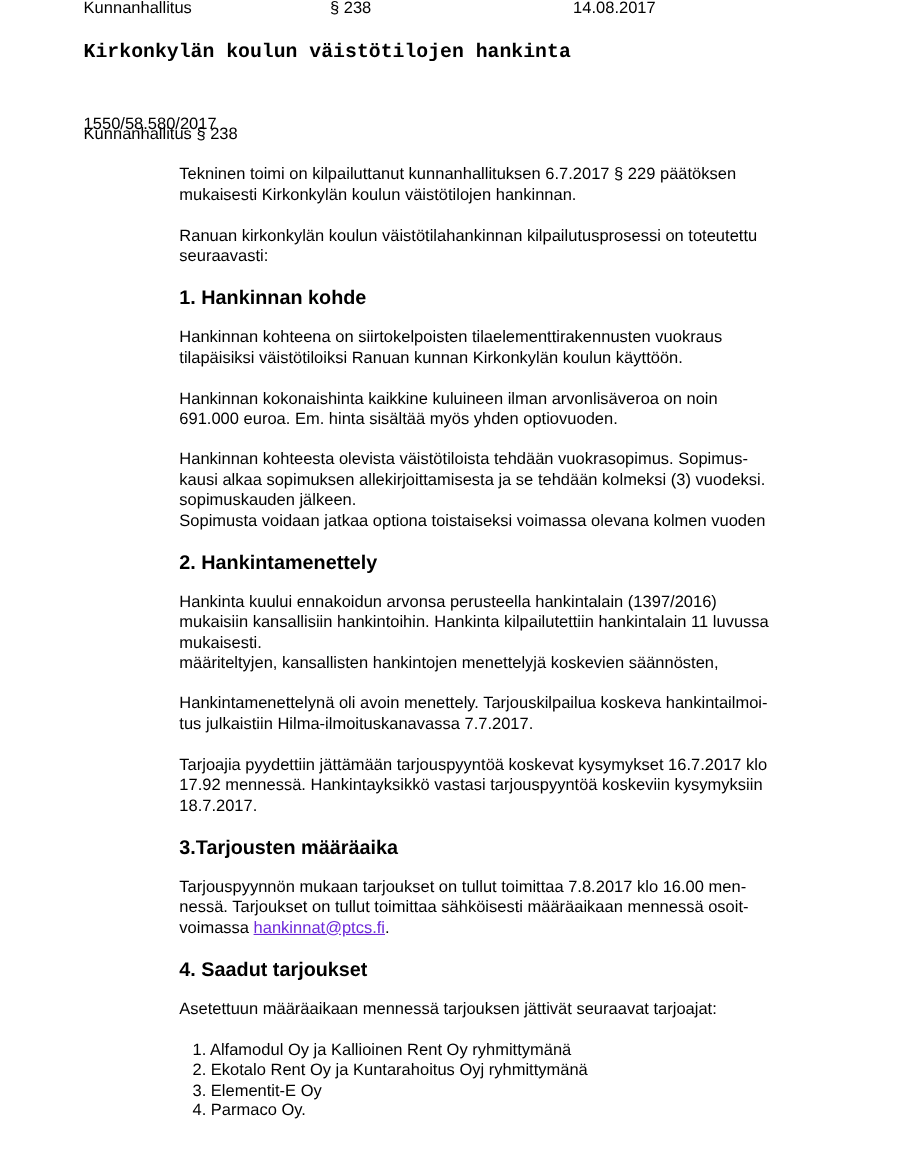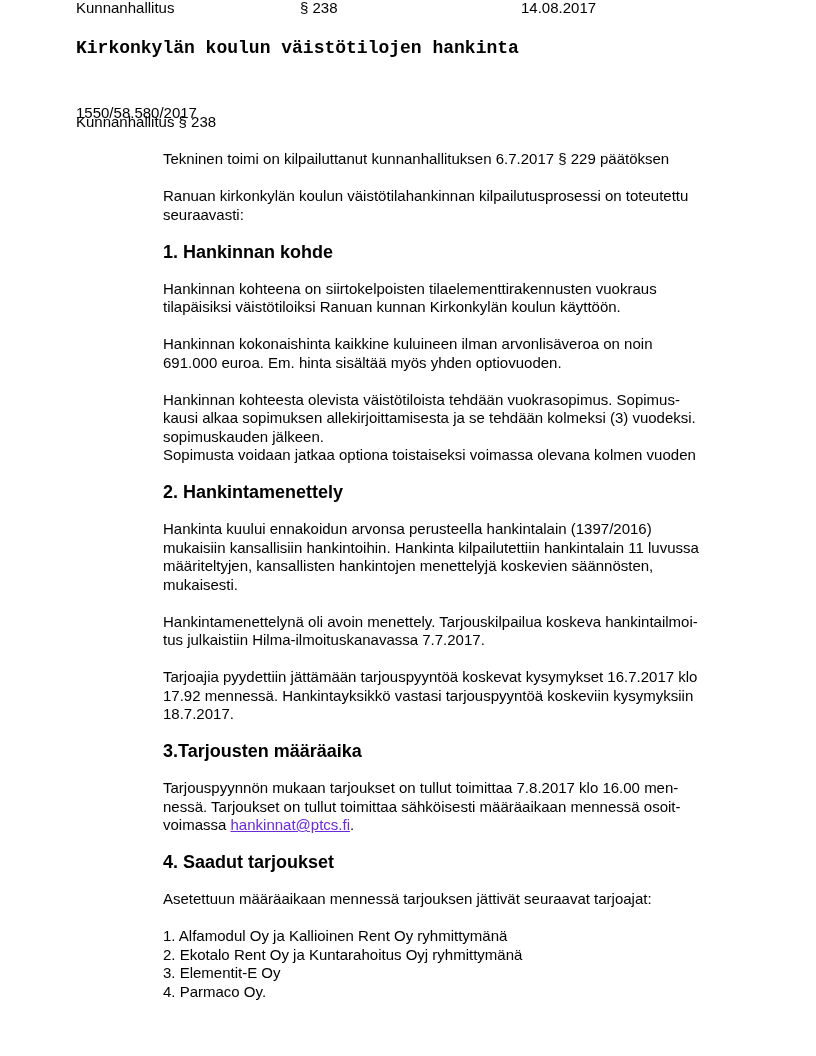--- a/index.html
+++ b/index.html
@@ -14,39 +14,40 @@
   .hdr .h-par { left: 224px; }
   .hdr .h-date { left: 445px; }
   .title { position: absolute; top: 37px; left: 76px; font-size: 18px; font-weight: bold; line-height: 22px; margin: 0; white-space: nowrap; font-family: Liberation Mono, monospace; }
   .ref { position: absolute; top: 76px; left: 76px; white-space: nowrap; margin-top: 28px; }
   .sect { position: absolute; top: 113px; left: 76px; white-space: nowrap; }
   .body { position: absolute; top: 150px; left: 163px; width: 600px; }
   .body p { margin: 0 0 18.5px 0; }
   .body h2 { font-size: 18px; font-weight: bold; margin: 0 0 18.5px 0; line-height: 18.5px; }
   .nl { display: block; }
   .link { text-decoration: underline; color: #6d28d9; }
-  .list { margin: 0; padding: 0; list-style: none; }
+  .list { margin: 12px; padding: 0; list-style: none; }
   .list li { margin: 0; }
 </style>
 </head>
 <body>
 
 <div class="hdr">
   <span class="h-org">Kunnanhallitus</span>
   <span class="h-par">§ 238</span>
   <span class="h-date">14.08.2017</span>
 </div>
 
 <h1 class="title">Kirkonkylän koulun väistötilojen hankinta</h1>
 <div class="ref">1550/58.580/2017</div>
 <div class="sect">Kunnanhallitus § 238</div>
 
 <div class="body">
   <p>
     <span class="nl">Tekninen toimi on kilpailuttanut kunnanhallituksen 6.7.2017 § 229 päätöksen</span>
+    <span class="nl">mukaisesti Kirkonkylän koulun väistötilojen hankinnan.</span>
   </p>
   <p>
     <span class="nl">Ranuan kirkonkylän koulun väistötilahankinnan kilpailutusprosessi on toteutettu</span>
     <span class="nl">seuraavasti:</span>
   </p>
 
   <h2>1. Hankinnan kohde</h2>
   <p>
     <span class="nl">Hankinnan kohteena on siirtokelpoisten tilaelementtirakennusten vuokraus</span>
     <span class="nl">tilapäisiksi väistötiloiksi Ranuan kunnan Kirkonkylän koulun käyttöön.</span>
@@ -59,22 +60,22 @@
     <span class="nl">Hankinnan kohteesta olevista väistötiloista tehdään vuokrasopimus. Sopimus-</span>
     <span class="nl">kausi alkaa sopimuksen allekirjoittamisesta ja se tehdään kolmeksi (3) vuodeksi.</span>
     <span class="nl">sopimuskauden jälkeen.</span>
     <span class="nl">Sopimusta voidaan jatkaa optiona toistaiseksi voimassa olevana kolmen vuoden</span>
   </p>
 
   <h2>2. Hankintamenettely</h2>
   <p>
     <span class="nl">Hankinta kuului ennakoidun arvonsa perusteella hankintalain (1397/2016)</span>
     <span class="nl">mukaisiin kansallisiin hankintoihin. Hankinta kilpailutettiin hankintalain 11 luvussa</span>
+    <span class="nl">mukaisesti.</span>
     <span class="nl">määriteltyjen, kansallisten hankintojen menettelyjä koskevien säännösten,</span>
-    <span class="nl">mukaisesti.</span>
   </p>
   <p>
     <span class="nl">Hankintamenettelynä oli avoin menettely. Tarjouskilpailua koskeva hankintailmoi-</span>
     <span class="nl">tus julkaistiin Hilma-ilmoituskanavassa 7.7.2017.</span>
   </p>
   <p>
     <span class="nl">Tarjoajia pyydettiin jättämään tarjouspyyntöä koskevat kysymykset 16.7.2017 klo</span>
     <span class="nl">17.92 mennessä. Hankintayksikkö vastasi tarjouspyyntöä koskeviin kysymyksiin</span>
     <span class="nl">18.7.2017.</span>
   </p>

